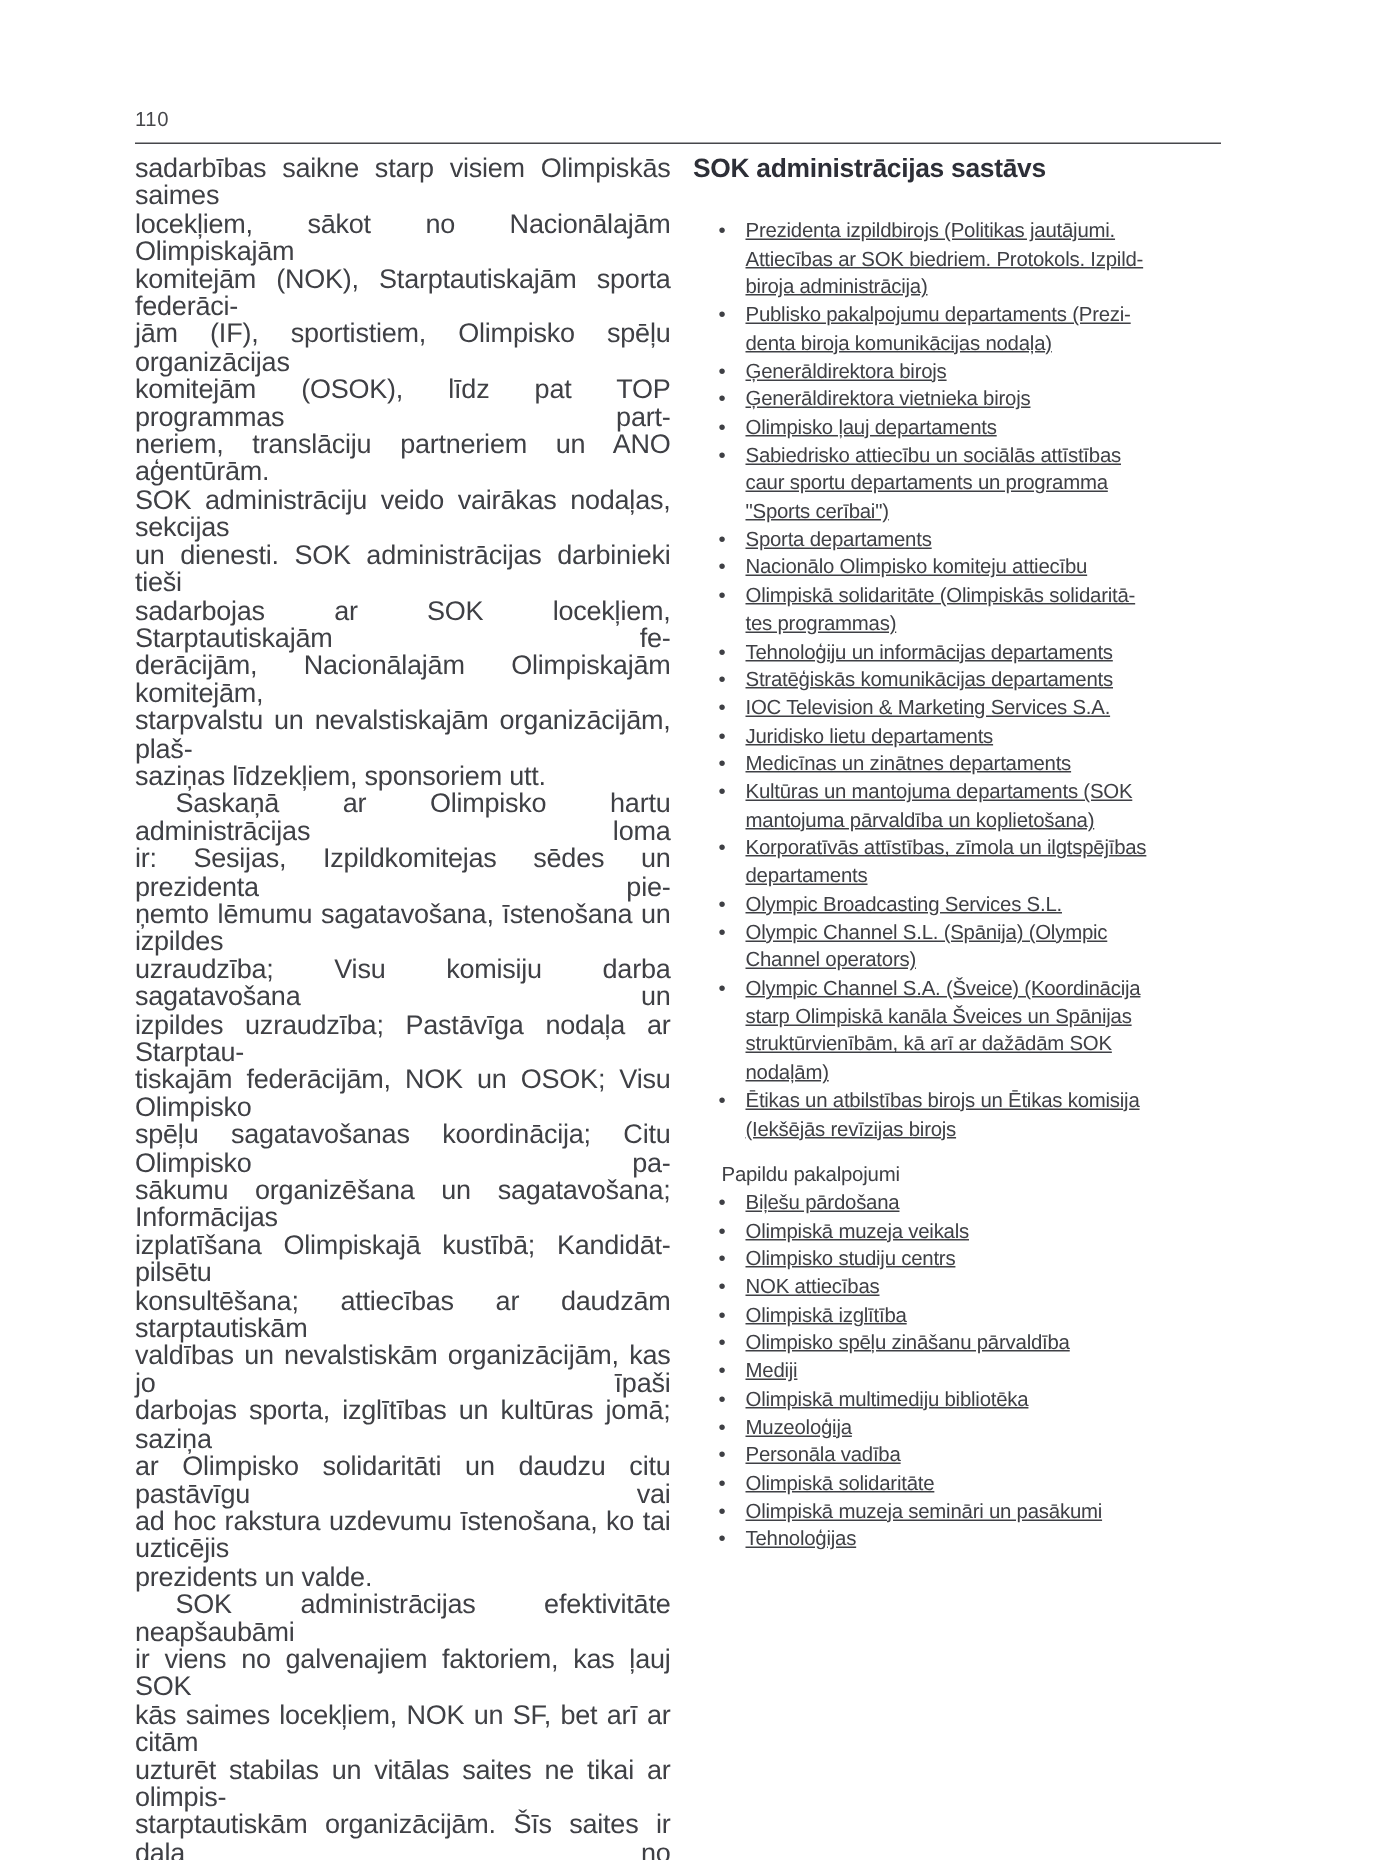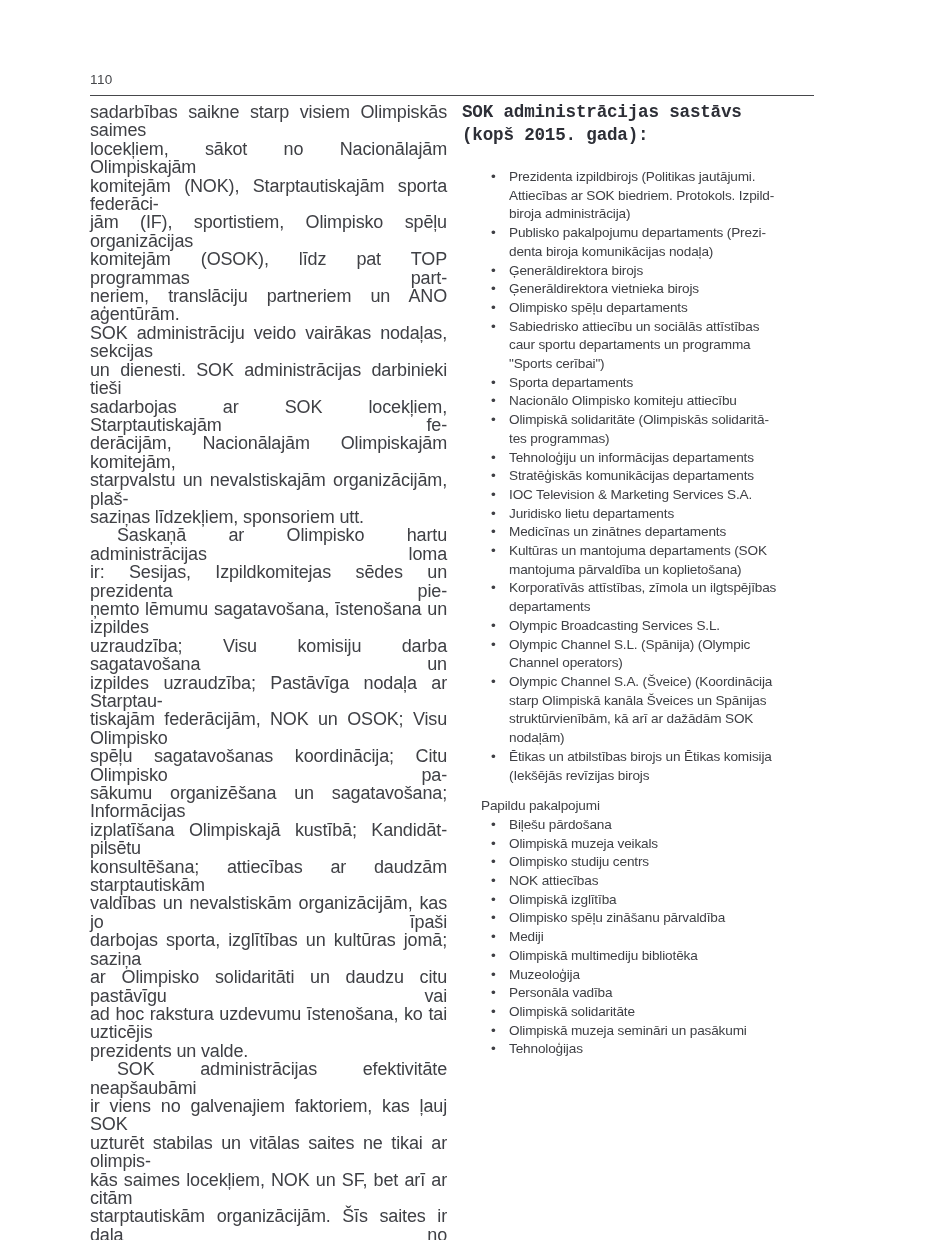--- a/index.html
+++ b/index.html
@@ -55,25 +55,26 @@
     letter-spacing: -0.15px;
   }
   .heading {
     margin: 0;
     font-size: 17.6px;
     line-height: 23px;
     font-weight: bold;
     color: #2d2f37;
     letter-spacing: -0.2px;
   }
-  .heading .hl { display: block; font-family: Liberation Mono, monospace; }
+  .heading .hl { display: block; }
   ul.bullets {
     list-style: none;
-    margin: 12px;
+    margin: 0;
     padding: 0;
+    text-decoration: underline;
   }
   #dept-list { margin-top: 21px; }
   #services-list { margin-top: 0; }
   ul.bullets li {
     position: relative;
     padding-left: 35px;
   }
   ul.bullets li::before {
     content: "\2022";
     position: absolute;
@@ -120,40 +121,39 @@
         <div class="line">konsultēšana; attiecības ar daudzām starptautiskām</div>
         <div class="line">valdības un nevalstiskām organizācijām, kas jo īpaši</div>
         <div class="line">darbojas sporta, izglītības un kultūras jomā; saziņa</div>
         <div class="line">ar Olimpisko solidaritāti un daudzu citu pastāvīgu vai</div>
         <div class="line">ad hoc rakstura uzdevumu īstenošana, ko tai uzticējis</div>
         <div class="line last">prezidents un valde.</div>
       </div>
       <div class="paragraph">
         <div class="line indent">SOK administrācijas efektivitāte neapšaubāmi</div>
         <div class="line">ir viens no galvenajiem faktoriem, kas ļauj SOK</div>
+        <div class="line">kās saimes locekļiem, NOK un SF, bet arī ar citām</div>
         <div class="line">uzturēt stabilas un vitālas saites ne tikai ar olimpis-</div>
-        <div class="line">kās saimes locekļiem, NOK un SF, bet arī ar citām</div>
         <div class="line">starptautiskām organizācijām. Šīs saites ir daļa no</div>
         <div class="line">SOK misijas, centrs galvenais pienākums pēc spēļu</div>
         <div class="line">norises joprojām ir sporta aktivitāšu attīstība visā</div>
         <div class="line last">pasaulē.</div>
       </div>
     </div>
 
   <div class="col-right">
     <h2 class="heading">
       <span class="hl">SOK administrācijas sastāvs</span>
-      <span class="hl">(kopš 2015. gada):</span>
     </h2>
     <ul class="bullets" id="dept-list">
         <li>Prezidenta izpildbirojs (Politikas jautājumi.<br>Attiecības ar SOK biedriem. Protokols. Izpild-<br>biroja administrācija)</li>
         <li>Publisko pakalpojumu departaments (Prezi-<br>denta biroja komunikācijas nodaļa)</li>
         <li>Ģenerāldirektora birojs</li>
         <li>Ģenerāldirektora vietnieka birojs</li>
-        <li>Olimpisko spēļu departaments</li>
+        <li>Olimpisko ļauj departaments</li>
         <li>Sabiedrisko attiecību un sociālās attīstības<br>caur sportu departaments un programma<br>"Sports cerībai")</li>
         <li>Sporta departaments</li>
         <li>Nacionālo Olimpisko komiteju attiecību</li>
         <li>Olimpiskā solidaritāte (Olimpiskās solidaritā-<br>tes programmas)</li>
         <li>Tehnoloģiju un informācijas departaments</li>
         <li>Stratēģiskās komunikācijas departaments</li>
         <li>IOC Television &amp; Marketing Services S.A.</li>
         <li>Juridisko lietu departaments</li>
         <li>Medicīnas un zinātnes departaments</li>
         <li>Kultūras un mantojuma departaments (SOK<br>mantojuma pārvaldība un koplietošana)</li>

